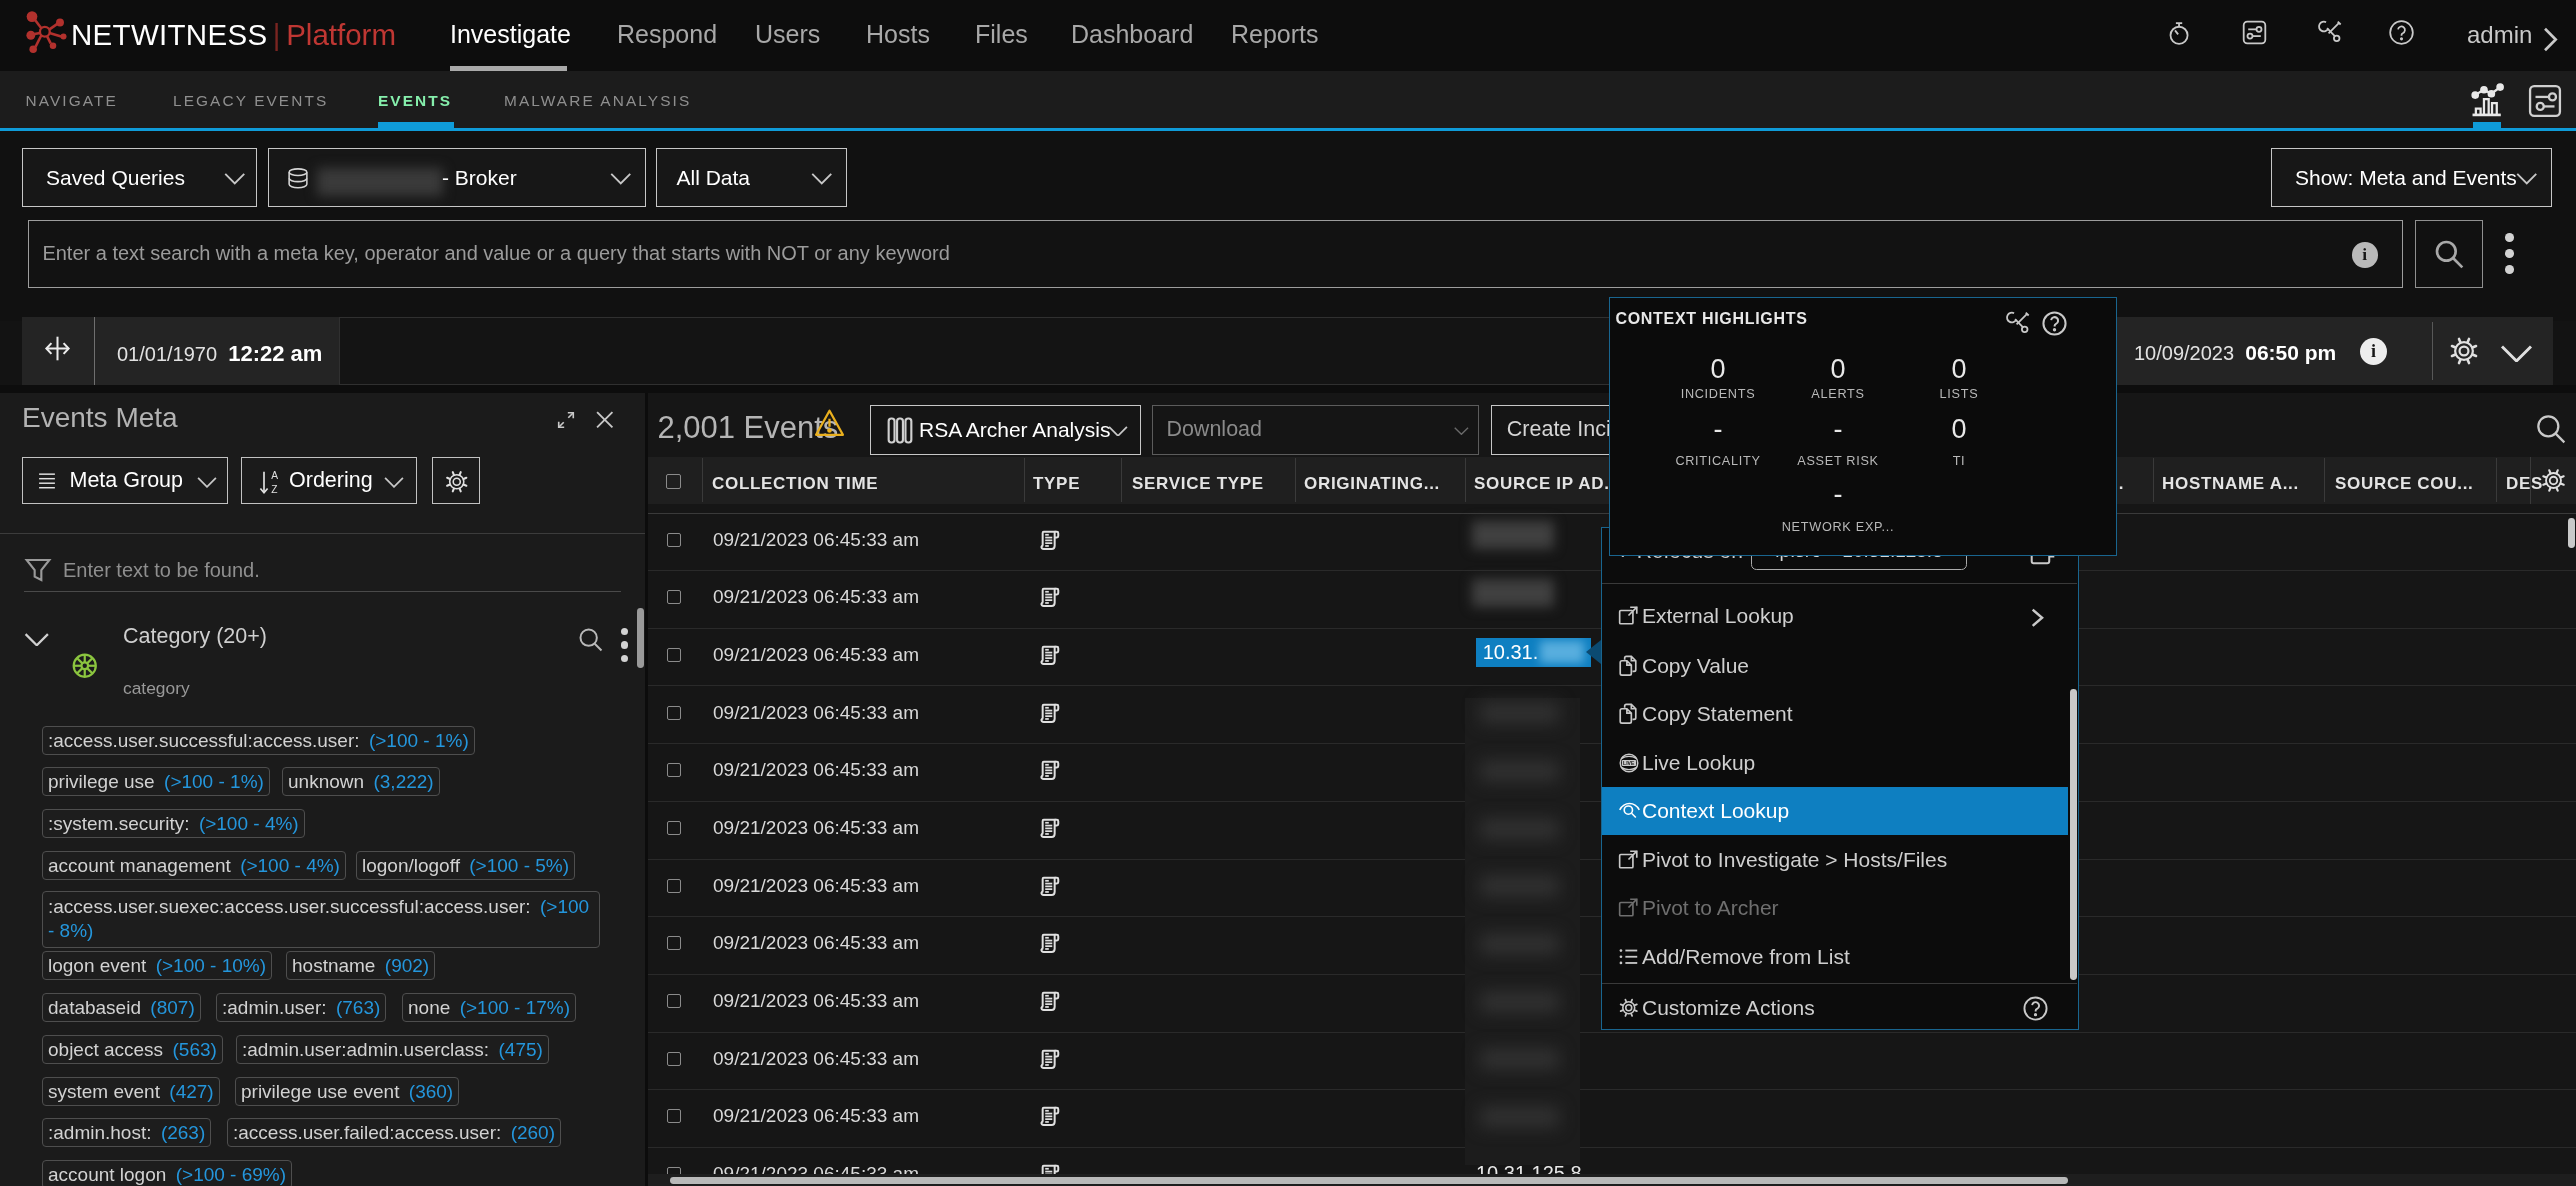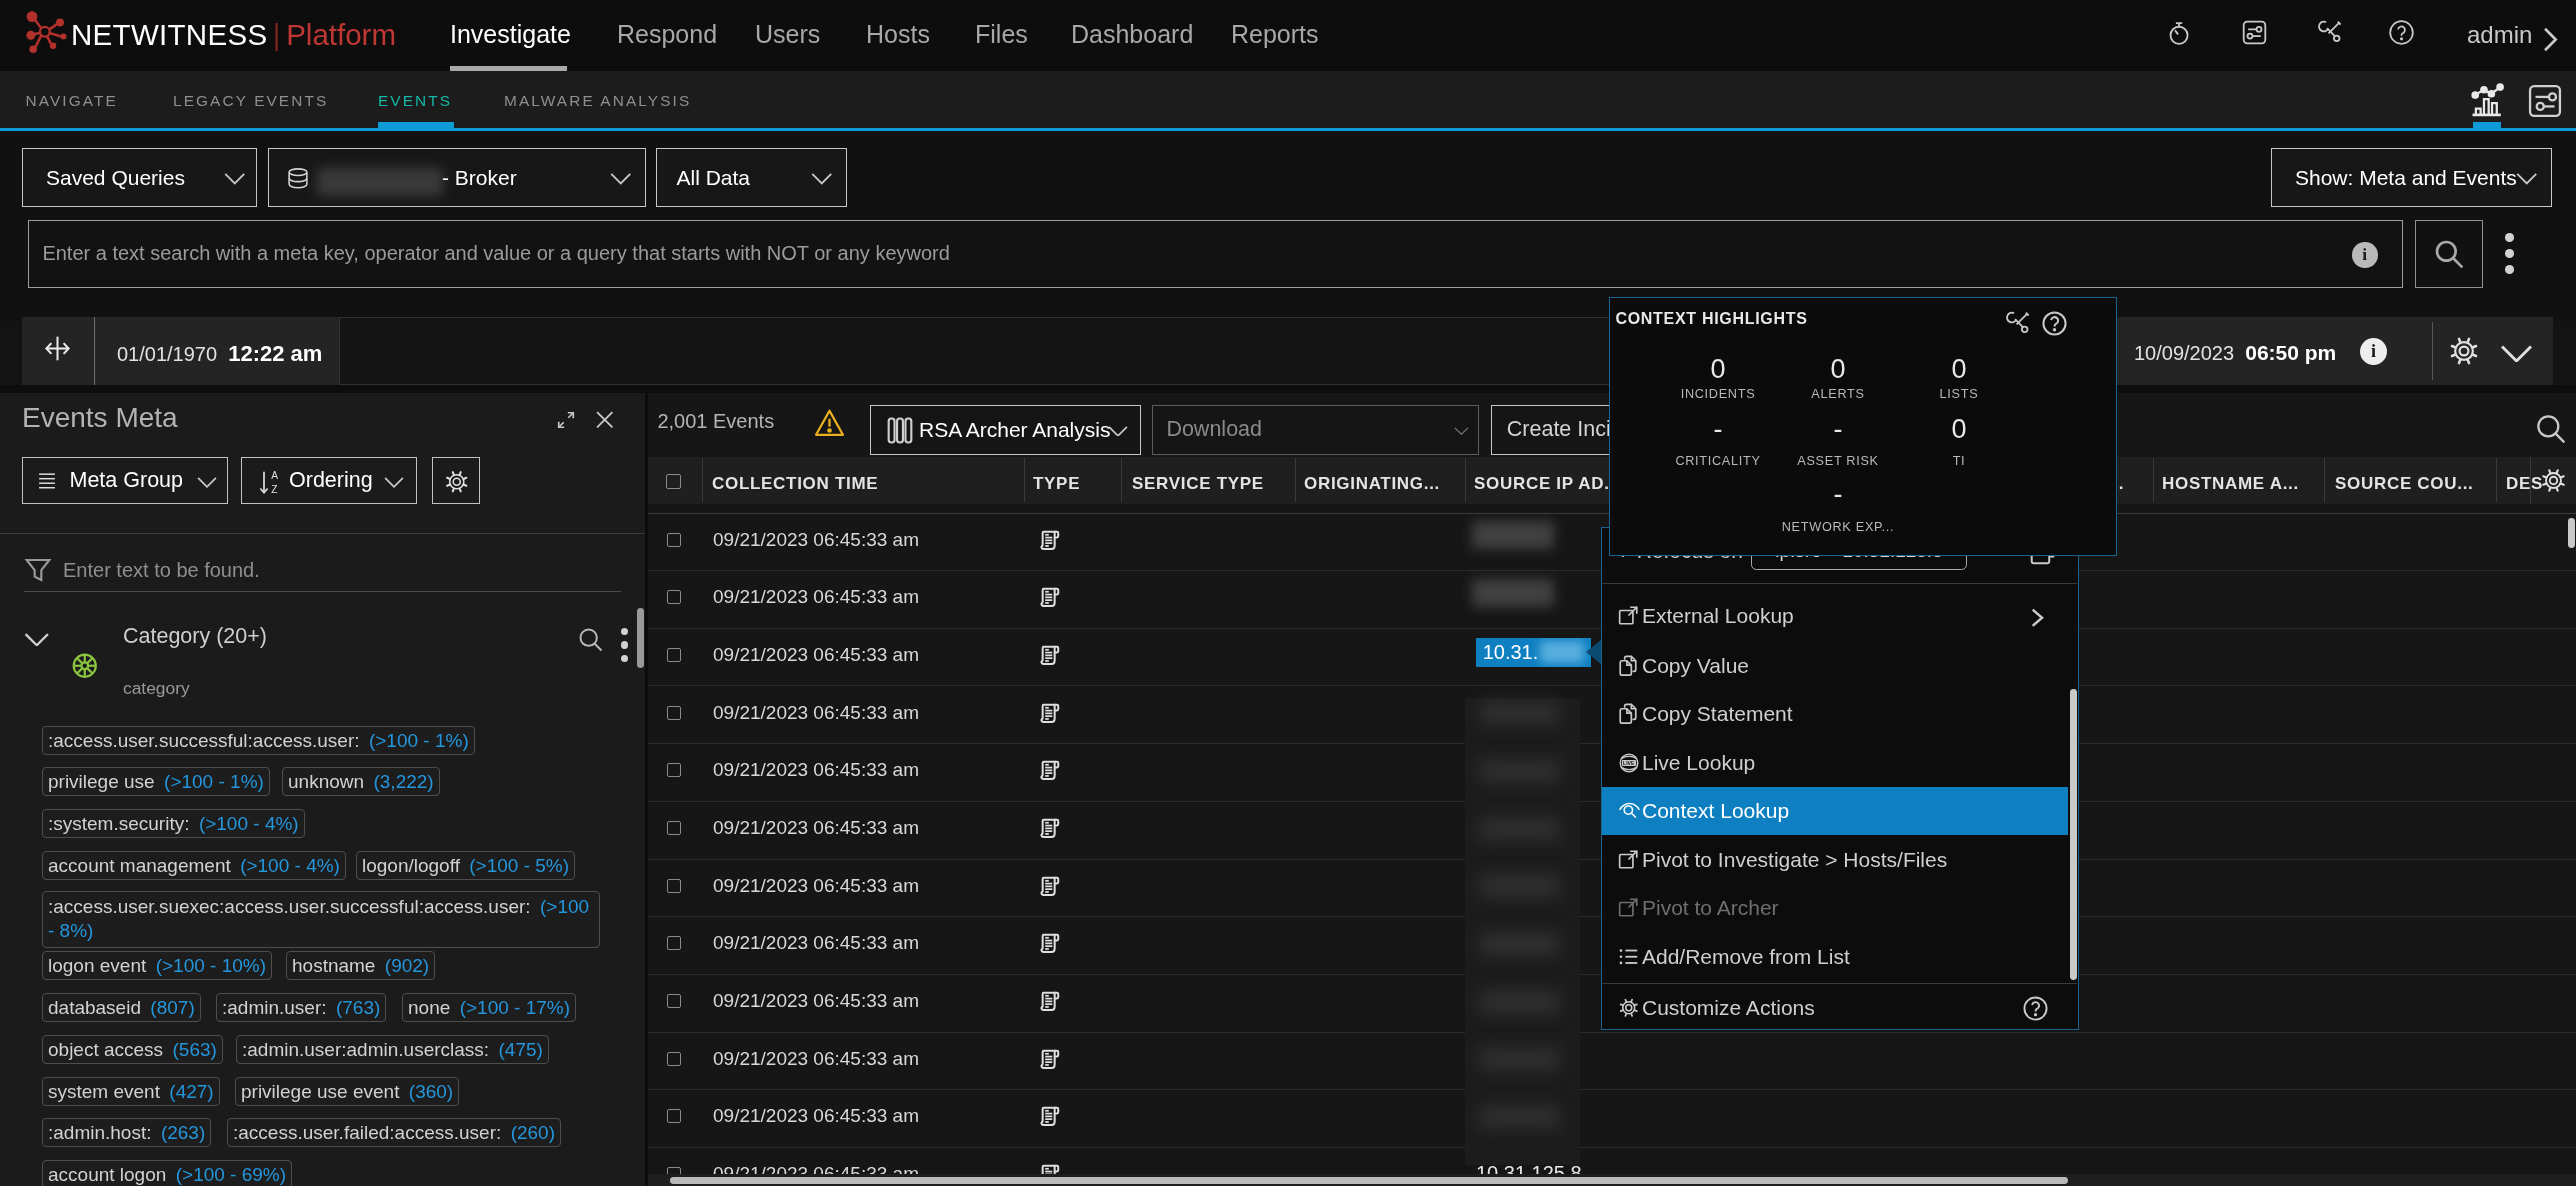--- a/index.html
+++ b/index.html
@@ -12,21 +12,21 @@
 #topbar .brand { position:absolute; left:71px; top:18px; font-size:29.5px; letter-spacing:0.3px; color:#fff; }
 #topbar .brand .sep { color:#7a2521; margin:0 5.4px; font-weight:300; }
 #topbar .brand .plat { color:#bf3733; letter-spacing:0px; }
 .navitem { position:absolute; top:20px; font-size:25px; color:#a8a8a8; }
 .navitem.active { color:#fff; }
 #inv-underline { position:absolute; left:450px; top:66px; width:117px; height:4.7px; background:#a9a9a9; }
 .topicon { position:absolute; top:17.4px; }
 
 #subnav { position:absolute; left:0; top:71px; width:2576px; height:59px; background:#1c1c1c; }
 .subitem { position:absolute; top:21px; font-size:15.4px; letter-spacing:2.1px; color:#8f8f8f; }
-.subitem.active { color:#14b8a6; font-weight:normal; }
+.subitem.active { color:#86efac; font-weight:bold; }
 #blueline { position:absolute; left:0; top:128px; width:2576px; height:2.7px; background:#0f9bd8; }
 #tab-events { position:absolute; left:378px; top:122px; width:76px; height:8.7px; background:#0f9bd8; }
 #tab-chart { position:absolute; left:2473px; top:122px; width:27.5px; height:8.7px; background:#0f9bd8; }
 
 #querysec { position:absolute; left:0; top:131px; width:2576px; height:190px; background:#111; }
 .qbox { position:absolute; top:17.4px; height:59px; border:1.3px solid #c7c7c7; background:#171717; color:#fff; font-size:21px; }
 .qbox .lbl { position:absolute; top:17px; }
 .chev { stroke:#c7c7c7; stroke-width:2; fill:none; }
 #searchbox { position:absolute; left:28px; top:89px; width:2375px; height:68px; border:1.3px solid #9d9d9d; background:#121212; }
 #searchbox .ph { position:absolute; left:13.4px; top:21px; font-size:20px; color:#9b9b9b; }
@@ -295,21 +295,21 @@
   <div class="pill" style="left:42px;top:642px">object access<span class="ct">(563)</span></div>
   <div class="pill" style="left:236px;top:642px">:admin.user:admin.userclass:<span class="ct">(475)</span></div>
   <div class="pill" style="left:42px;top:684px">system event<span class="ct">(427)</span></div>
   <div class="pill" style="left:235px;top:684px">privilege use event<span class="ct">(360)</span></div>
   <div class="pill" style="left:42px;top:725px">:admin.host:<span class="ct">(263)</span></div>
   <div class="pill" style="left:227px;top:725px">:access.user.failed:access.user:<span class="ct">(260)</span></div>
   <div class="pill" style="left:42px;top:767px">account logon<span class="ct">(&gt;100 - 69%)</span></div>
 </div>
 <div class="abs" style="left:645px;top:393px;width:2.7px;height:793px;background:#0c0c0c"></div>
 <div id="table-area">
-  <div class="abs" style="left:9.4px;top:17px;font-size:20px;color:#b5b5b5">2,001 Events</div>
+  <div class="abs" style="left:9.4px;top:17px;font-size:31px;color:#b5b5b5">2,001 Events</div>
   <svg class="abs" style="left:166px;top:14.8px" width="31" height="29.5" viewBox="0 0 23 22" fill="none" stroke="#eab01e" stroke-width="1.7">
     <path d="M11.5 2 L21.5 20 H1.5 Z" stroke-linejoin="round"></path>
     <line x1="11.5" y1="8" x2="11.5" y2="14"></line>
         <circle cx="11.5" cy="16.8" r="0.9" fill="#eab01e"></circle>
   </svg>
   <div class="abs" style="left:222px;top:12px;width:271px;height:50px;border:1.3px solid #c7c7c7;background:#151515">
     <svg class="abs" style="left:14.8px;top:11.4px" width="28" height="27" viewBox="0 0 21 20" fill="none" stroke="#d0d0d0" stroke-width="1.6">
       <rect x="2" y="1" width="4.4" height="18" rx="2"></rect>
           <rect x="8.3" y="1" width="4.4" height="18" rx="2"></rect>
           <rect x="14.6" y="1" width="4.4" height="18" rx="2"></rect>

